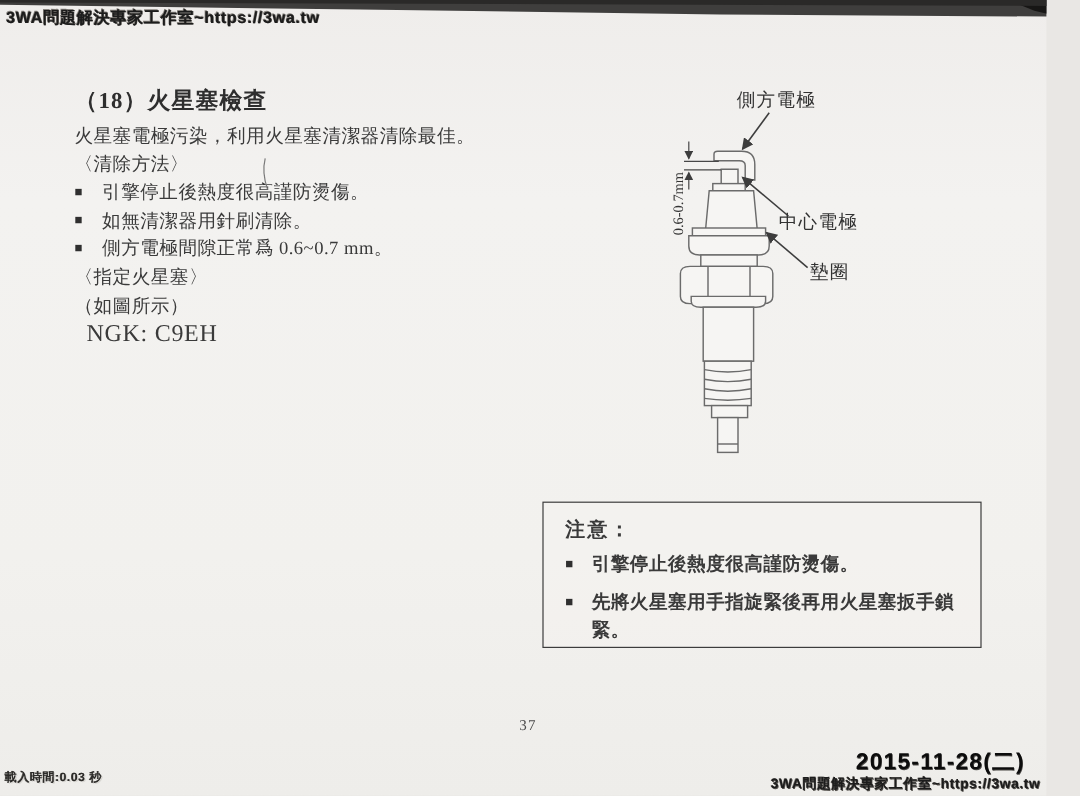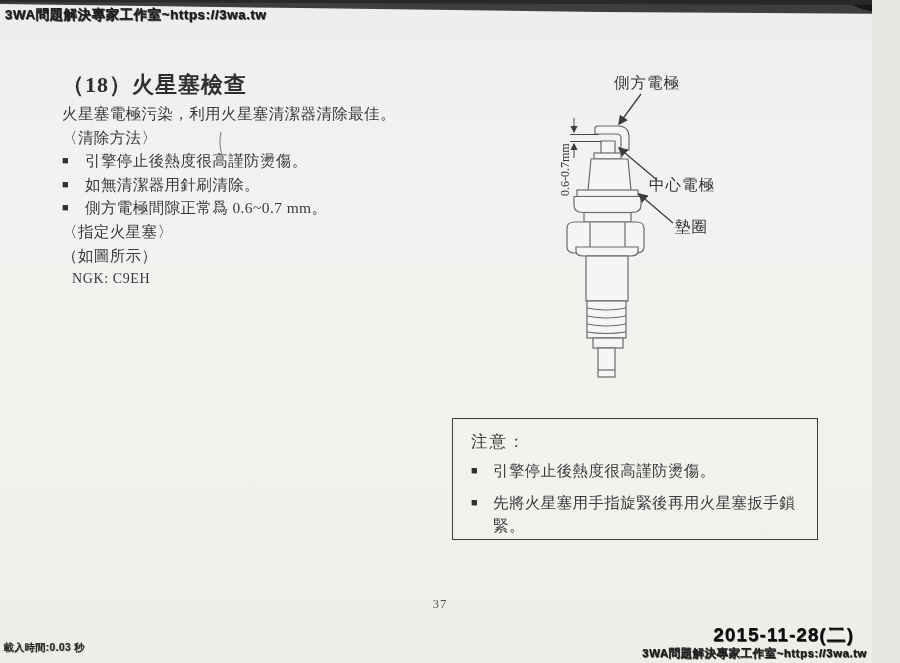--- a/index.html
+++ b/index.html
@@ -31,33 +31,33 @@
   .load-time{
     position:absolute;left:4px;top:641px;
     font-family:"Liberation Sans","DejaVu Sans",sans-serif;
     font-weight:bold;font-size:10px;color:#2b2a28;letter-spacing:0.5px;
     text-shadow:1px 1px 0 #d8d6d2, -0.5px -0.5px 0 #6a6762;
   }
   
   .content{
     position:absolute;left:62px;top:72px;width:392px;color:#3a3a3a;
   }
-  .heading{font-size:22px;font-weight:bold;color:#2e2e2e;letter-spacing:1px;line-height:26px;margin-bottom:4px;}
+  .heading{font-size:19px;font-weight:bold;color:#2e2e2e;letter-spacing:1px;line-height:26px;margin-bottom:4px;}
   .tline{font-size:15.5px;line-height:23.6px;letter-spacing:0.4px;white-space:nowrap;}
   .bullet-line{display:flex;align-items:flex-start;}
   .sq{font-size:11px;line-height:23.6px;margin-right:16px;color:#2f2f2f;flex:0 0 auto;}
-  .ngk{padding-left:10px;font-size:14px;letter-spacing:0.6px;}
+  .ngk{padding-left:10px;font-size:20px;letter-spacing:0.6px;}
   
   .diagram{position:absolute;left:545px;top:70px;width:280px;height:330px;}
   .artifact{position:absolute;left:210px;top:130px;width:22px;height:30px;}
   
   .notice{
     position:absolute;left:452px;top:418px;width:366px;height:122px;
     border:1.5px solid #3c3c3c;background:rgba(245,244,242,0.35);
-    box-sizing:border-box;padding:10px 14px 0 18px;color:#3a3a3a;
+    box-sizing:border-box;padding:10px 14px 0 18px;color:#3a3a3a;font-weight:bold;
   }
   .notice-title{font-size:16.5px;letter-spacing:2px;line-height:26px;margin-bottom:4px;}
   .notice-item{display:flex;align-items:flex-start;font-size:15.5px;line-height:23px;letter-spacing:0.4px;margin-bottom:9px;}
   .notice-item .sq{line-height:23px;margin-right:15px;}
   .page-number{
     position:absolute;left:424px;top:597px;width:32px;text-align:center;
     font-size:12.5px;color:#4c4c4c;letter-spacing:1px;
   }
   svg text{font-family:"Liberation Serif","DejaVu Serif",serif;}
 </style>

